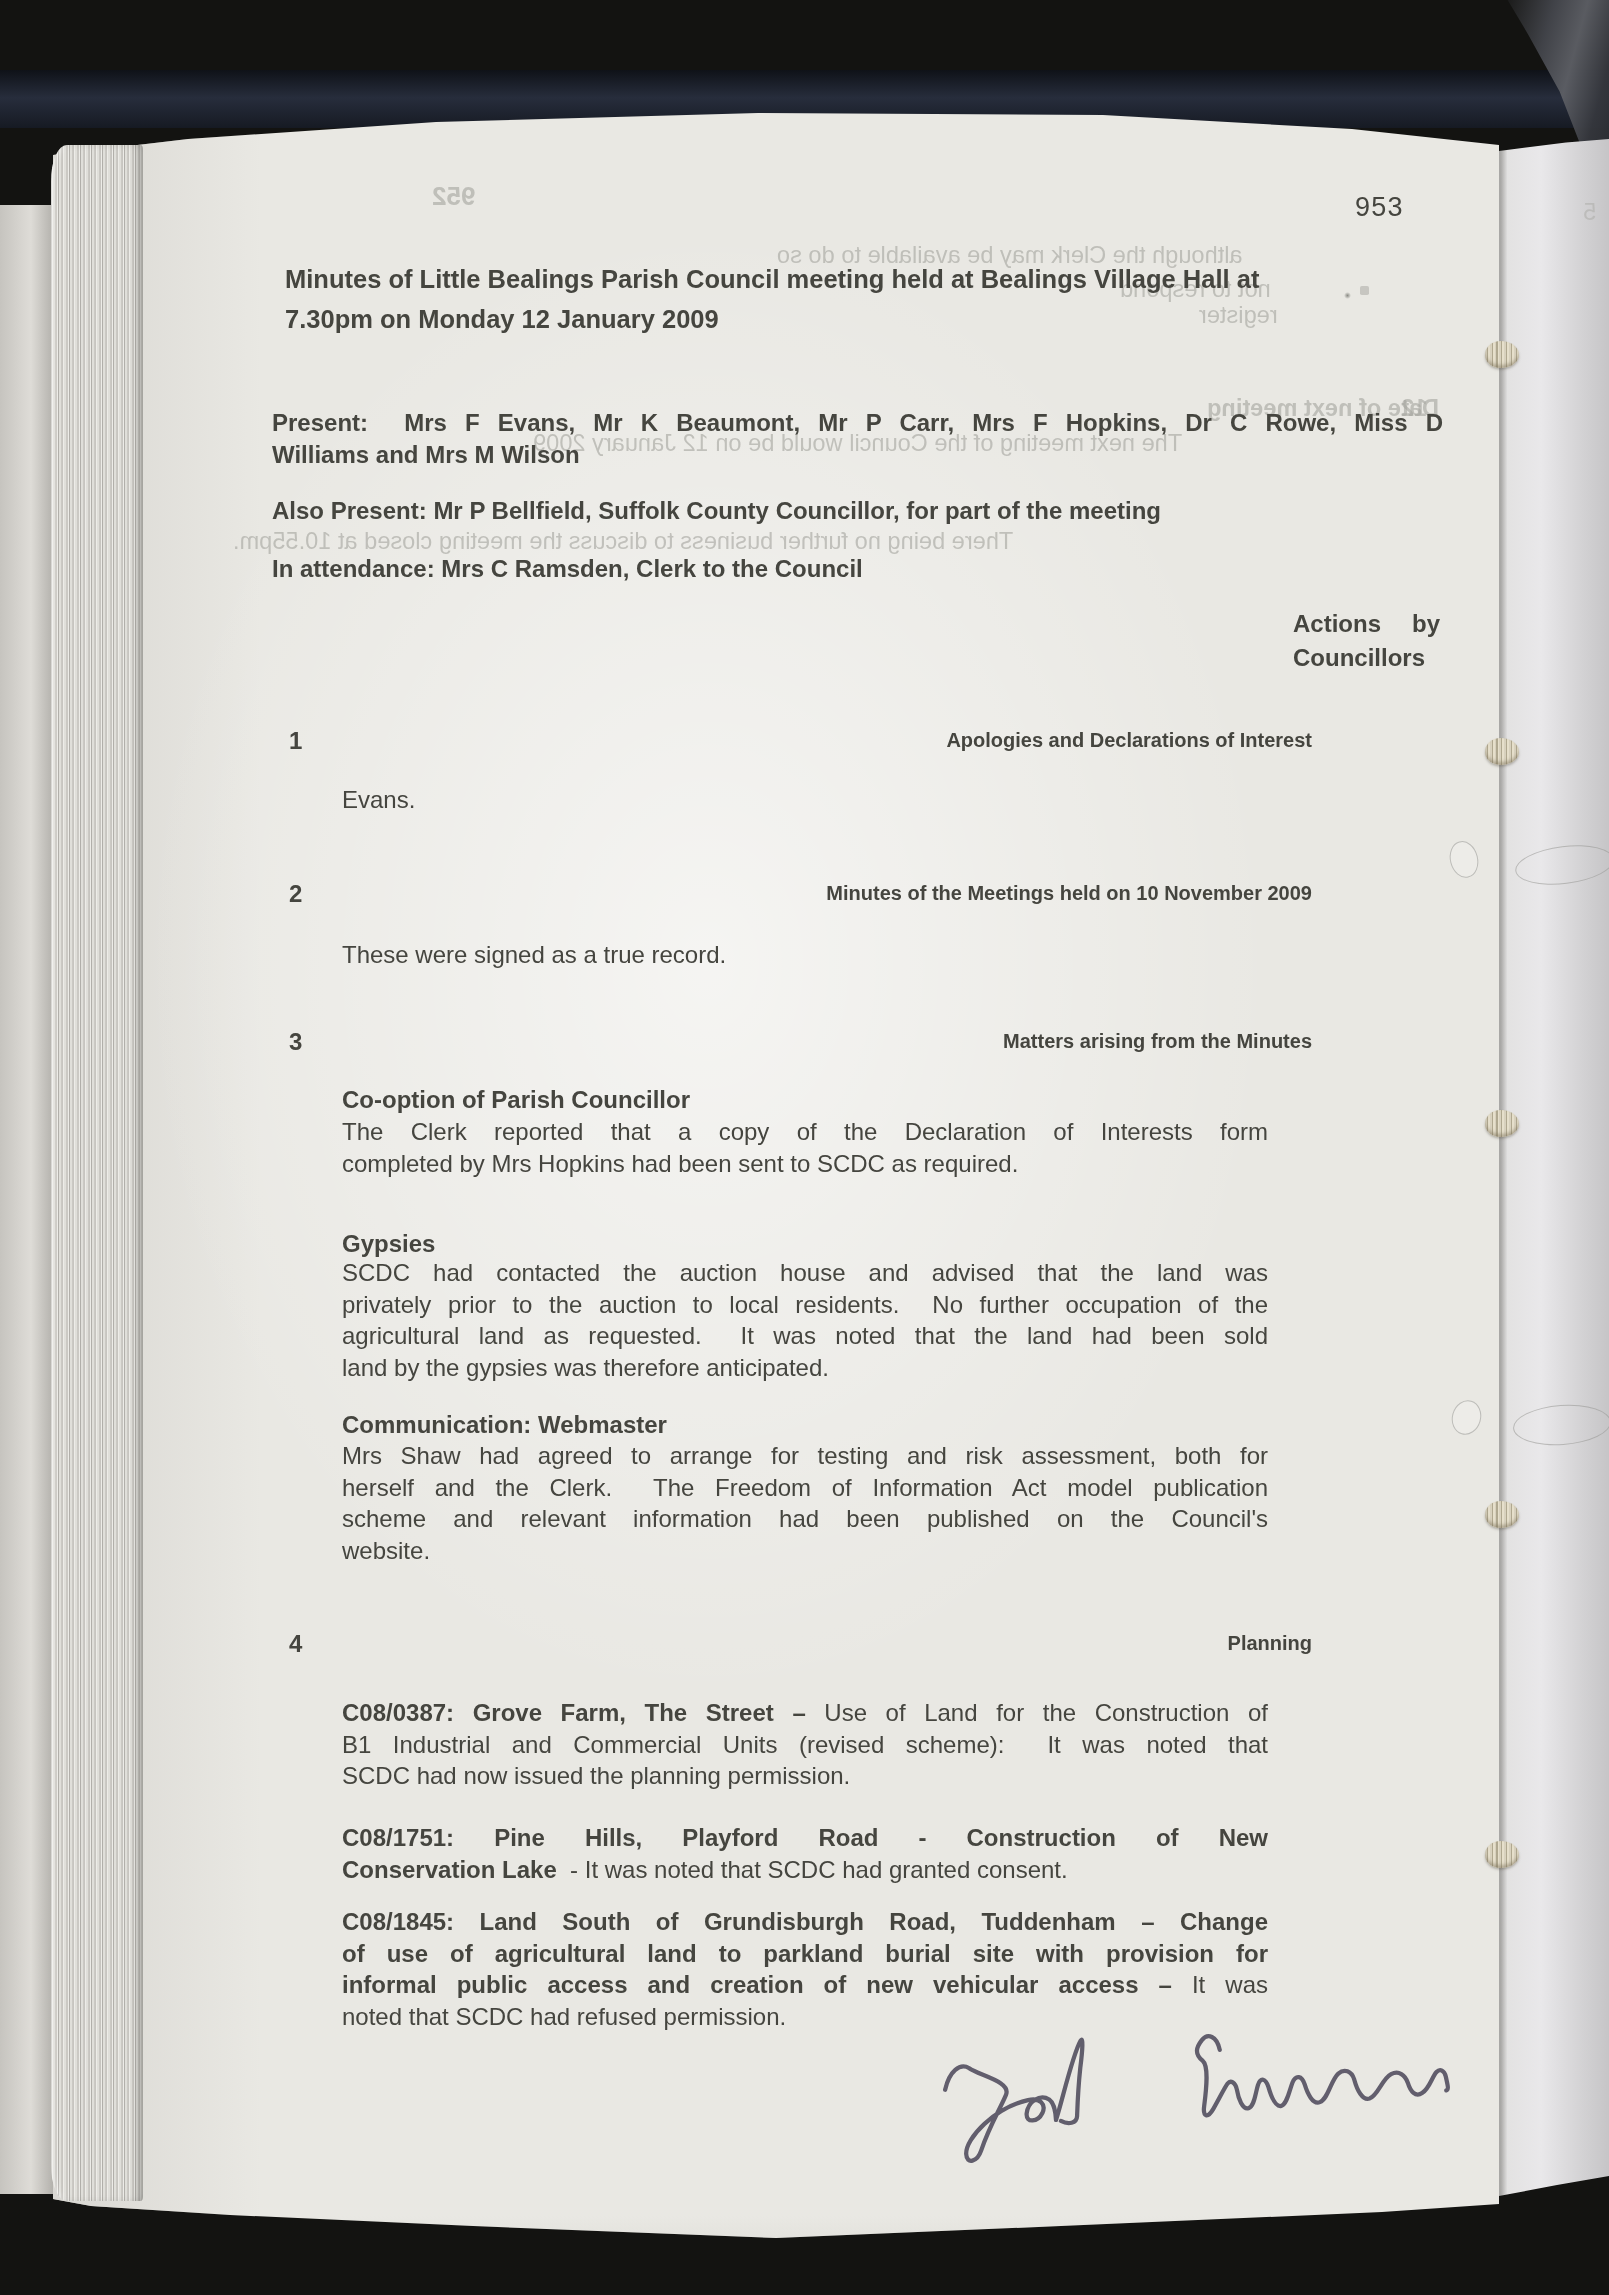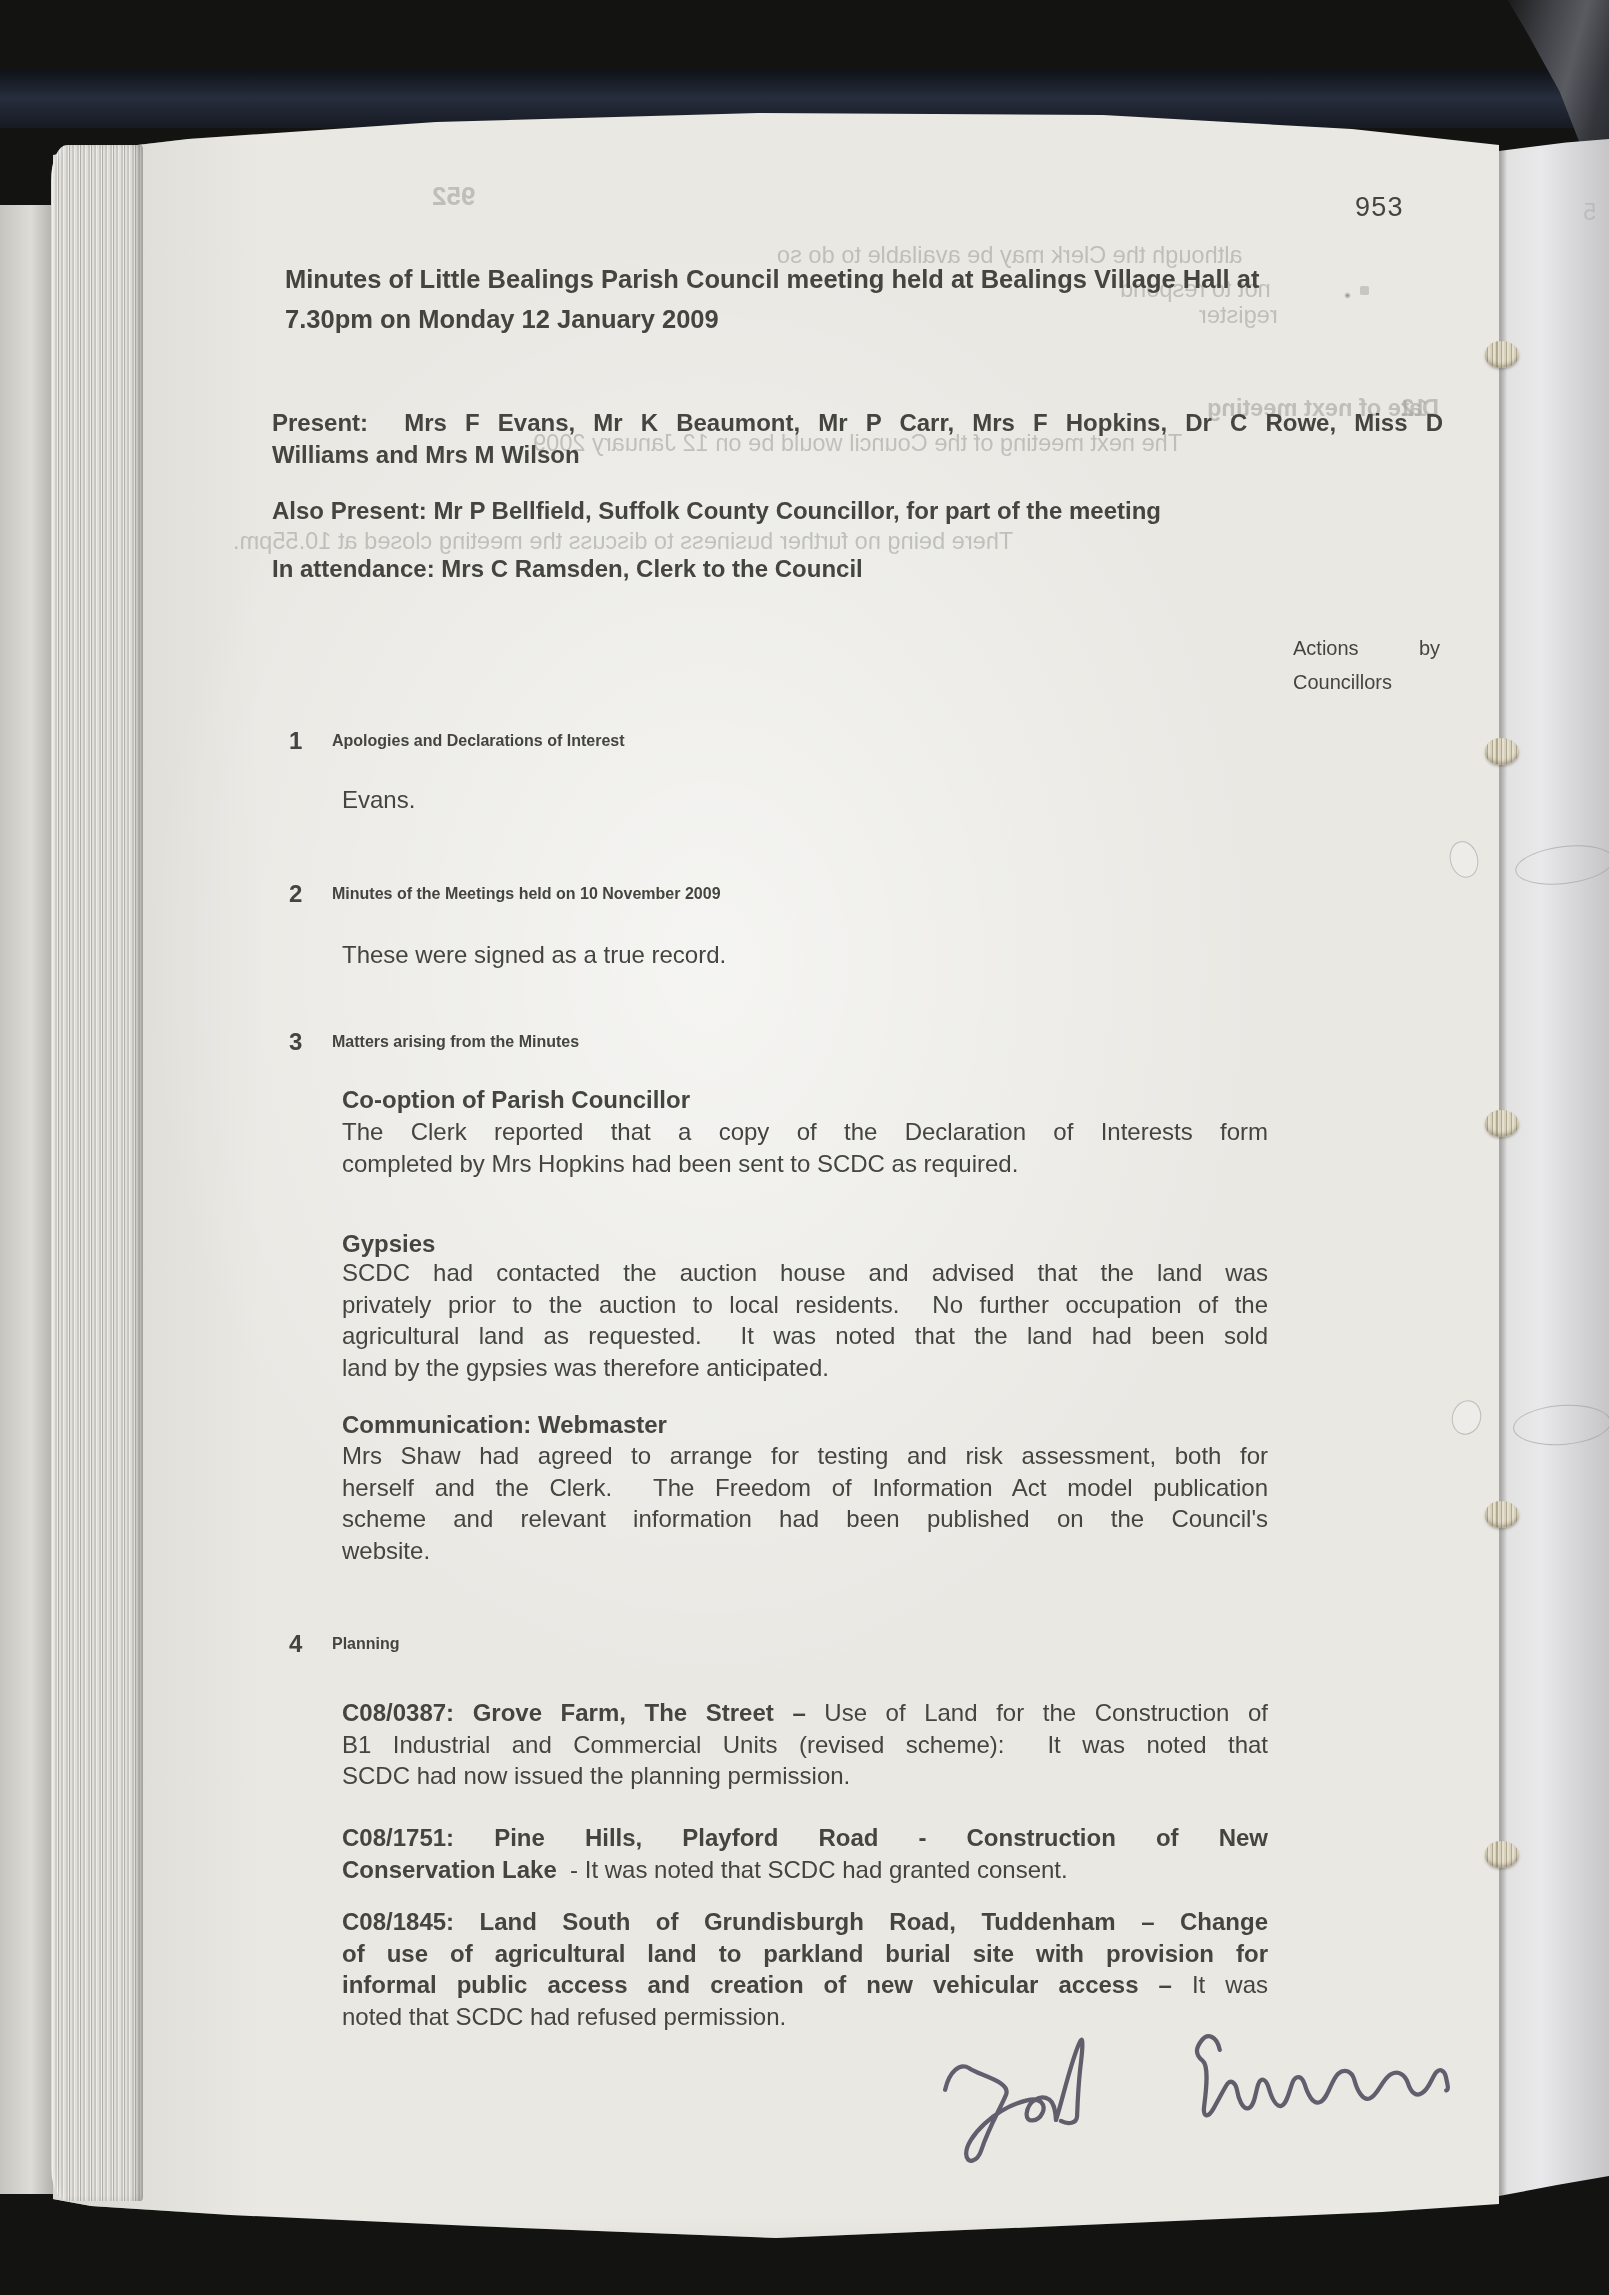--- a/index.html
+++ b/index.html
@@ -66,23 +66,23 @@
     position:absolute; width:7.3px; height:6.7px; border-radius:50%;
     background:radial-gradient(circle,#8b8b85,rgba(139,139,133,0) 70%);
   }
 
   
   .content { position:absolute; inset:0; color:#45453f; }
   .t { position:absolute; }
   .page-number { left:1355px; top:192px; font-size:27px; letter-spacing:1.2px; }
   .title { left:272px; top:259px; width:1067px; font-weight:bold; font-size:25.5px; line-height:40px; }
   .intro { left:272px; width:1171px; font-size:24px; line-height:31.5px;font-weight:bold; }
-  .actions { left:1293px; top:607px; width:147px; font-weight:normal; font-size:20px; line-height:34px;margin-top:24px; }
+  .actions { left:1293px; top:607px; width:147px; font-weight:bold; font-size:24px; line-height:34px; }
   .secnum { left:289px; width:39px; font-weight:bold; font-size:24px; line-height:31.5px; }
-  .sechead { left:332px; width:970px; font-weight:bold; font-size:16px; line-height:31.5px; }
+  .sechead { left:342px; width:970px; font-weight:bold; font-size:20px; line-height:31.5px;text-align:right; }
   .subhead { left:342px; width:926px; font-weight:bold; font-size:24px; line-height:31.5px; }
   .body-par { left:342px; width:926px; font-size:24px; line-height:31.5px; }
 
   .jline { text-align:justify; text-align-last:justify; }
   .jline.last { text-align-last:left; }
   .title .jline, .title .jline.last { text-align:left; text-align-last:left;margin-left:13px; }
   .actions .jline { text-align:justify; text-align-last:justify; }
 
   
   .bleed {

